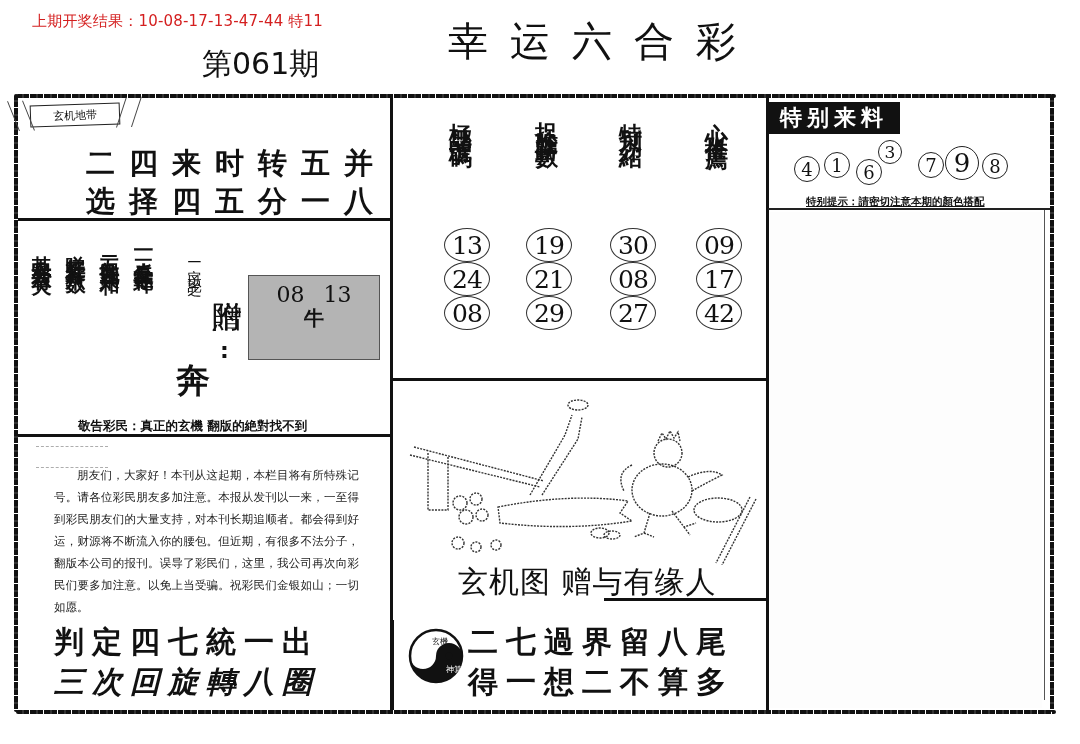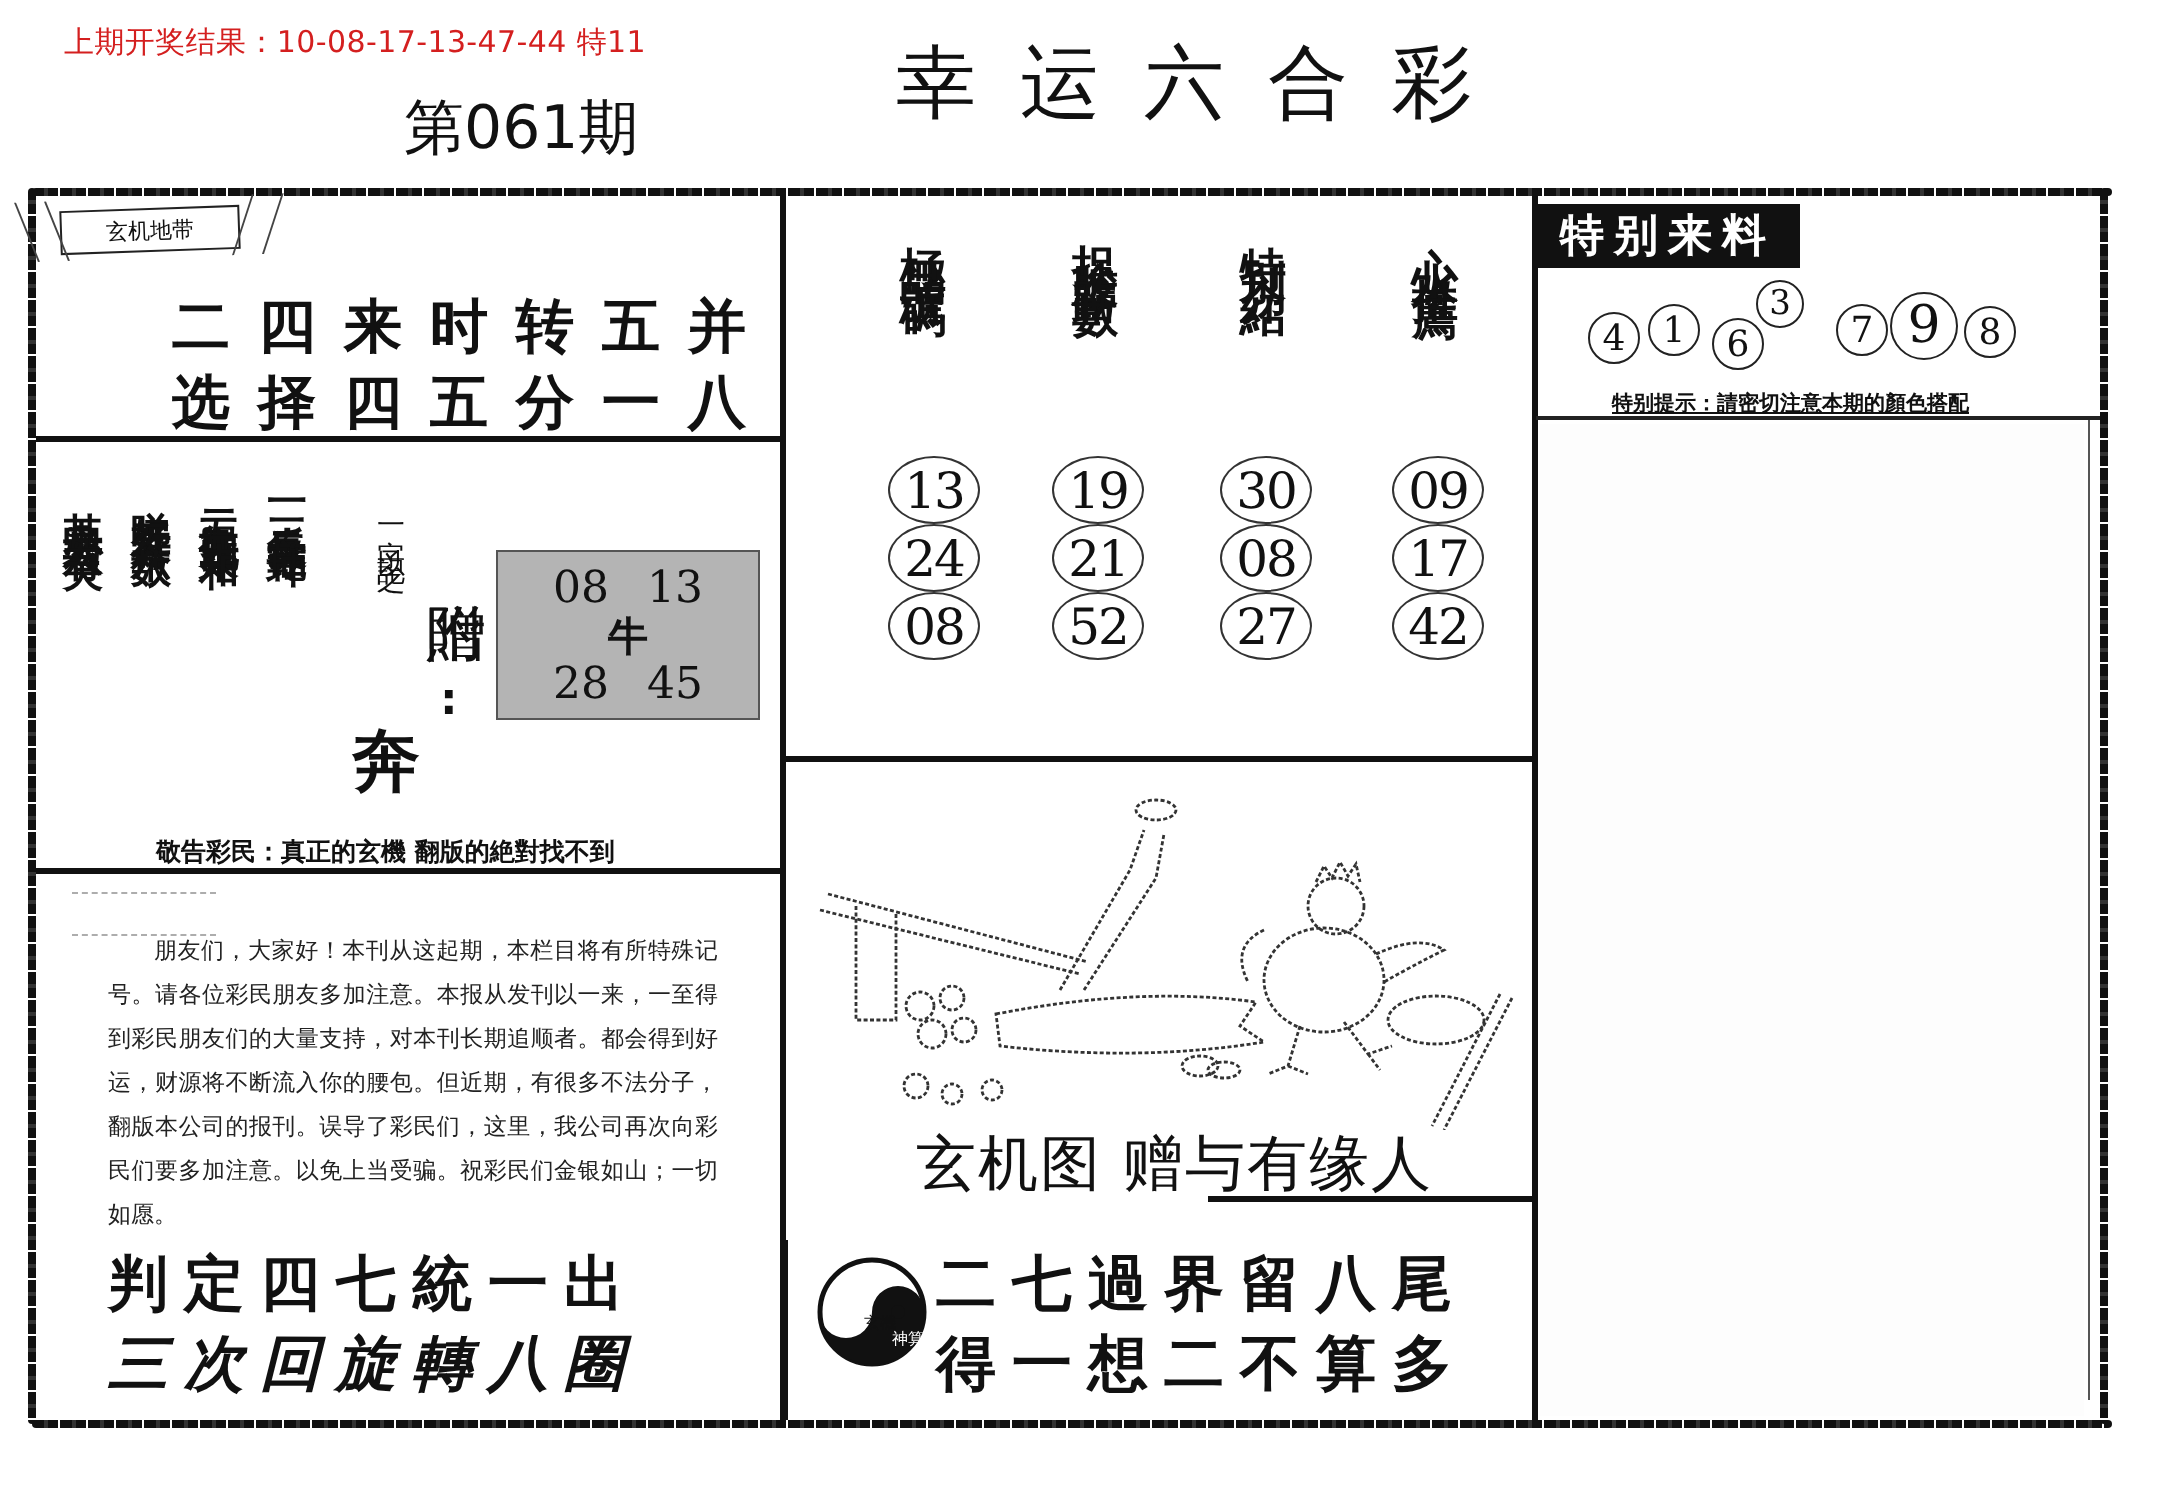--- a/index.html
+++ b/index.html
@@ -100,24 +100,20 @@
 <div class="abs gift-label" style="left:212px; top:278px;">附贈</div>
 <div class="abs" style="left:220px; top:338px; font-size:22px; font-weight:bold;">:</div>
 <div class="abs big-char" style="left:176px; top:358px;">奔</div>
 
 <div class="abs gift-box">
   <div class="row" style="top:6px;">
     <span>08</span>
     <span>13</span>
   </div>
   <div class="mid" style="top:29px; font-size:20px;">牛</div>
-  <div class="row" style="top:54px;">
-    <span>28</span>
-    <span>45</span>
-  </div>
 </div>
 
 <div class="abs warning" style="left:78px; top:418px;">敬告彩民：真正的玄機 翻版的絶對找不到</div>
 
 <div class="abs notice-ribbon"></div>
 <div class="abs notice">朋友们，大家好！本刊从这起期，本栏目将有所特殊记号。请各位彩民朋友多加注意。本报从发刊以一来，一至得到彩民朋友们的大量支持，对本刊长期追顺者。都会得到好运，财源将不断流入你的腰包。但近期，有很多不法分子，翻版本公司的报刊。误导了彩民们，这里，我公司再次向彩民们要多加注意。以免上当受骗。祝彩民们金银如山；一切如愿。</div>
 
 <div class="abs bottom-poem" style="left:54px; top:622px;text-align:right;">判定四七統一出</div>
 <div class="abs bottom-poem" style="left:54px; top:662px;font-style:italic;">三次回旋轉八圈</div>
 
@@ -125,21 +121,21 @@
 <div class="abs col-head" style="left:536px; top:104px;">捉膽路數</div>
 <div class="abs col-head" style="left:620px; top:104px;">特别介紹</div>
 <div class="abs col-head" style="left:706px; top:104px;">心水推薦</div>
 
 <div class="abs num-circle" style="left:444px; top:228px;">13</div>
 <div class="abs num-circle" style="left:444px; top:262px;">24</div>
 <div class="abs num-circle" style="left:444px; top:296px;">08</div>
 
 <div class="abs num-circle" style="left:526px; top:228px;">19</div>
 <div class="abs num-circle" style="left:526px; top:262px;">21</div>
-<div class="abs num-circle" style="left:526px; top:296px;">52</div>
+<div class="abs num-circle" style="left:526px; top:296px;">29</div>
 
 <div class="abs num-circle" style="left:610px; top:228px;">30</div>
 <div class="abs num-circle" style="left:610px; top:262px;">08</div>
 <div class="abs num-circle" style="left:610px; top:296px;">27</div>
 
 <div class="abs num-circle" style="left:696px; top:228px;">09</div>
 <div class="abs num-circle" style="left:696px; top:262px;">17</div>
 <div class="abs num-circle" style="left:696px; top:296px;">42</div>
 
 <svg class="abs illustration" viewBox="0 0 360 170">
@@ -181,21 +177,21 @@
   </g>
 </svg>
 <div class="abs caption">玄机图  赠与有缘人</div>
 
 <svg class="abs yinyang" viewBox="0 0 56 56">
   <circle cx="28" cy="28" r="26" fill="#fff" stroke="#111" stroke-width="2.5"></circle>
   <path d="M28 2 A26 26 0 0 0 28 54 A13 13 0 0 0 28 28 A13 13 0 0 1 28 2 Z" fill="#111" transform="rotate(-90 28 28)"></path>
   <circle cx="15" cy="28" r="3.5" fill="#fff"></circle>
   <circle cx="41" cy="28" r="3.5" fill="#111"></circle>
 </svg>
-<div class="abs" style="left:432px; top:636px; font-size:8px;margin-top:20px;">玄機</div>
+<div class="abs" style="left:432px; top:636px; font-size:8px;">玄機</div>
 <div class="abs" style="left:422px; top:664px; font-size:8px; color:#fff;margin-left:24px;">神算</div>
 
 <div class="abs bottom-poem" style="left:468px; top:622px;">二七過界留八尾</div>
 <div class="abs bottom-poem" style="left:468px; top:662px;">得一想二不算多</div>
 
 <div class="abs special-head">特别来料</div>
 
 <div class="abs digit-circ" style="left:794px; top:156px; width:26px; height:26px; font-size:18px;">4</div>
 <div class="abs digit-circ" style="left:824px; top:152px; width:26px; height:26px; font-size:18px;">1</div>
 <div class="abs digit-circ" style="left:856px; top:159px; width:26px; height:26px; font-size:18px;">6</div>

